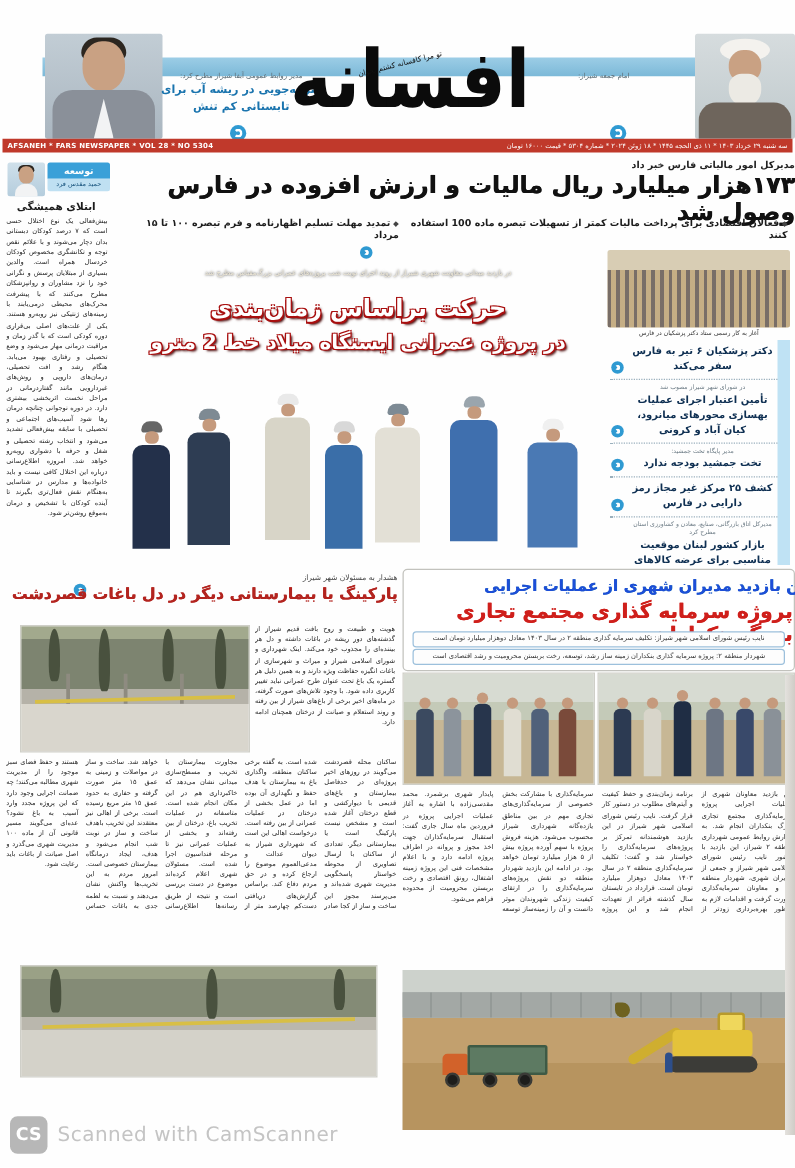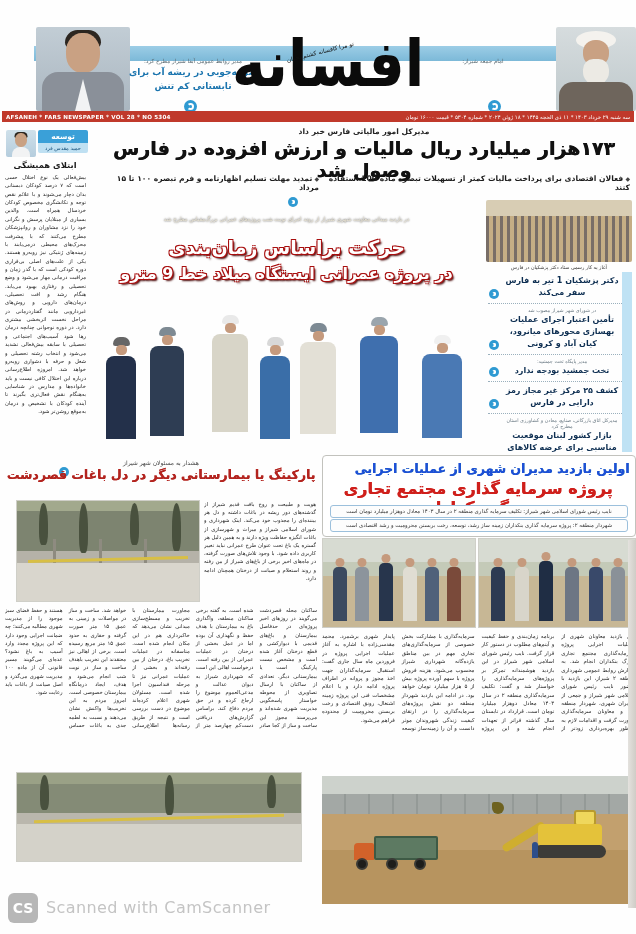--- a/index.html
+++ b/index.html
@@ -1,20 +1,20 @@
 <!DOCTYPE html>
 <html lang="fa"><head>
 <meta charset="utf-8">
 <style>
   html,body{margin:0;padding:0;background:#ffffff;}
   body{width:636px;height:934px;position:relative;font-family:"DejaVu Sans","Liberation Sans",sans-serif;overflow:hidden;}
   .abs{position:absolute;}
   .rtl{direction:rtl;}
   .ltr{direction:ltr;}
-  .center{text-align:center;}
+  .center{}
   .page{position:absolute;inset:0;background:#fefefe;}
 
   
   .blue-band{left:34px;top:46px;width:602px;height:15px;background:linear-gradient(#9ccde6,#7cb9d8);}
   .logo-wrap{left:232px;top:14px;width:176px;height:100px;text-align:center;z-index:3;}
   .logo-main{font-size:57px;font-weight:bold;color:#0b0b0b;line-height:100px;transform:scaleY(1.12);letter-spacing:-3px;}
   .logo-sub{position:absolute;top:34px;left:28px;width:120px;font-size:6px;color:#111;transform:rotate(-14deg);direction:rtl;}
 
   .teaser-photo{top:27px;width:94px;height:84px;border-radius:2px;overflow:hidden;z-index:2;}
   .tp-left{left:36px;background:linear-gradient(#c2cdd5,#aab6c0);}
@@ -205,21 +205,21 @@
   <div class="abs ravan-label">توسعه</div>
   <div class="abs ravan-author">حمید مقدس فرد</div>
   <div class="abs ravan-title rtl">ابتلای همیشگی</div>
   <div class="abs ravan-body rtl">بیش‌فعالی یک نوع اختلال حسی است که ۷ درصد کودکان دبستانی بدان دچار می‌شوند و با علائم نقص توجه و تکانشگری مخصوص کودکان خردسال همراه است. والدین بسیاری از مبتلایان پرسش و نگرانی خود را نزد مشاوران و روانپزشکان مطرح می‌کنند که با پیشرفت محرک‌های محیطی درمی‌یابند با زمینه‌های ژنتیکی نیز روبه‌رو هستند. یکی از علت‌های اصلی بی‌قراری دوره کودکی است که با گذر زمان و مراقبت درمانی مهار می‌شود و وضع تحصیلی و رفتاری بهبود می‌یابد. هنگام رشد و افت تحصیلی، درمان‌های دارویی و روش‌های غیردارویی مانند گفتاردرمانی در مراحل نخست اثربخشی بیشتری دارد. در دوره نوجوانی چنانچه درمان رها شود آسیب‌های اجتماعی و تحصیلی با سابقه بیش‌فعالی تشدید می‌شود و انتخاب رشته تحصیلی و شغل و حرفه با دشواری روبه‌رو خواهد شد. امروزه اطلاع‌رسانی درباره این اختلال کافی نیست و باید خانواده‌ها و مدارس در شناسایی به‌هنگام نقش فعال‌تری بگیرند تا آینده کودکان با تشخیص و درمان به‌موقع روشن‌تر شود.</div>
   <span class="abs badge badge-sm ravan-badge"></span>
 
   
   <figure class="abs tunnel" style="margin:0;">
     <div class="tunnel-caption rtl">در بازدید میدانی معاونت شهری شیراز از روند اجرای نوبت شب پروژه‌های عمرانی بزرگ‌مقیاس مطرح شد</div>
     <div class="tunnel-t1 rtl">حرکت براساس زمان‌بندی</div>
-    <div class="tunnel-t2 rtl">در پروژه عمرانی ایستگاه میلاد خط 9 مترو</div>
+    <div class="tunnel-t2 rtl">در پروژه عمرانی ایستگاه میلاد خط 2 مترو</div>
     <div class="person p1">
         <div class="helmet"></div>
         <div class="face"></div>
         <div class="torso"></div>
       </div>
     <div class="person p2">
         <div class="helmet"></div>
         <div class="face"></div>
         <div class="torso"></div>
       </div>
@@ -249,21 +249,21 @@
         <div class="torso"></div>
       </div>
   </figure>
 
   
   <div class="abs sb-strip"></div>
   <div class="abs sb-photo"></div>
   <div class="abs sb-caption rtl">آغاز به کار رسمی ستاد دکتر پزشکیان در فارس</div>
   <div class="abs sidebar-list rtl">
     <div class="sb-item">
-      <div class="sb-title">دکتر پزشکیان 1 تیر به فارس سفر می‌کند</div>
+      <div class="sb-title">دکتر پزشکیان ۶ تیر به فارس سفر می‌کند</div>
       <span class="badge badge-sm"></span>
     </div>
     <div class="sb-item">
       <div class="sb-kicker">در شورای شهر شیراز مصوب شد</div>
       <div class="sb-title">تأمین اعتبار اجرای عملیات بهسازی محورهای میانرود، کیان آباد و کرونی</div>
       <span class="badge badge-sm"></span>
     </div>
     <div class="sb-item">
       <div class="sb-kicker">مدیر پایگاه تخت جمشید:</div>
       <div class="sb-title">تخت جمشید بودجه ندارد</div>

